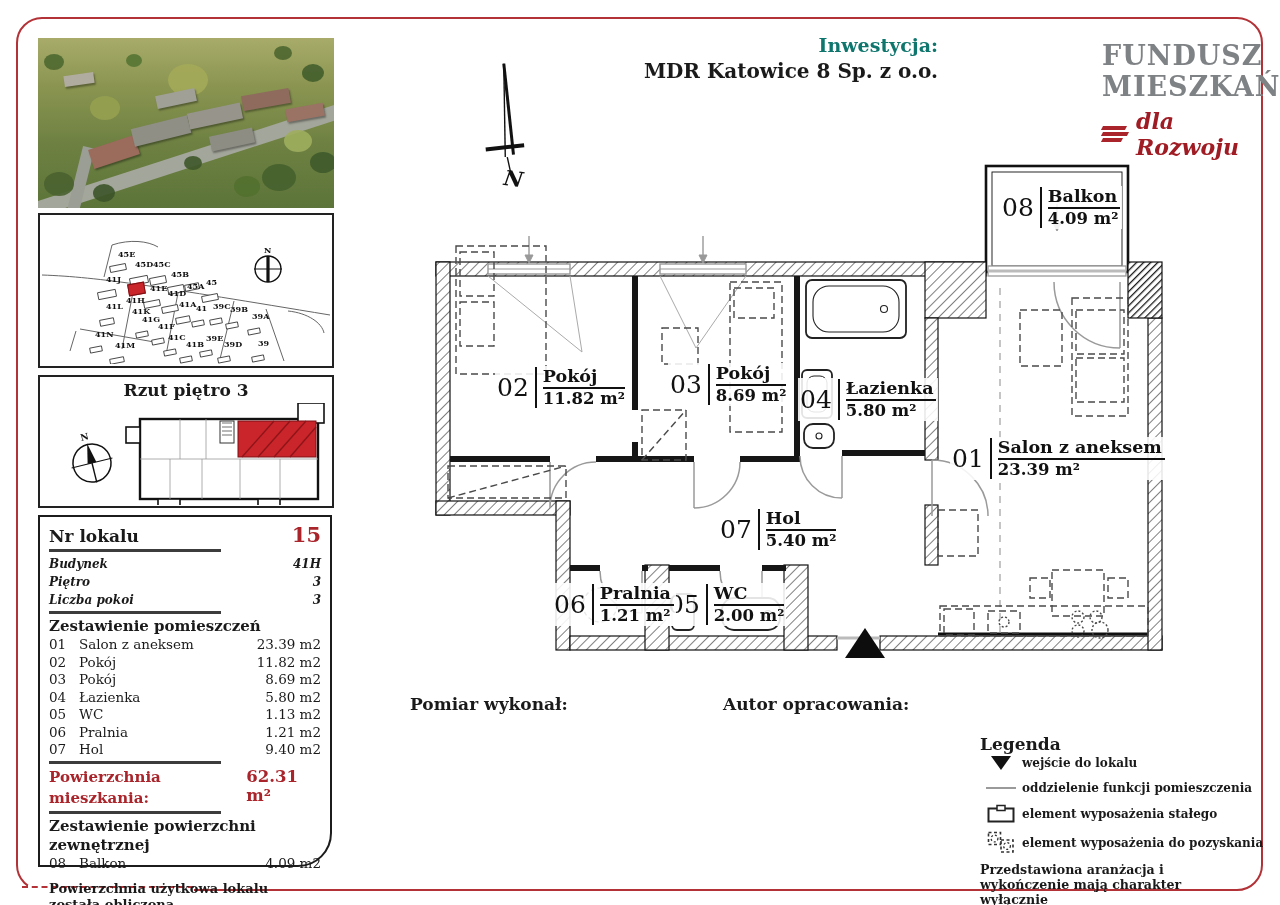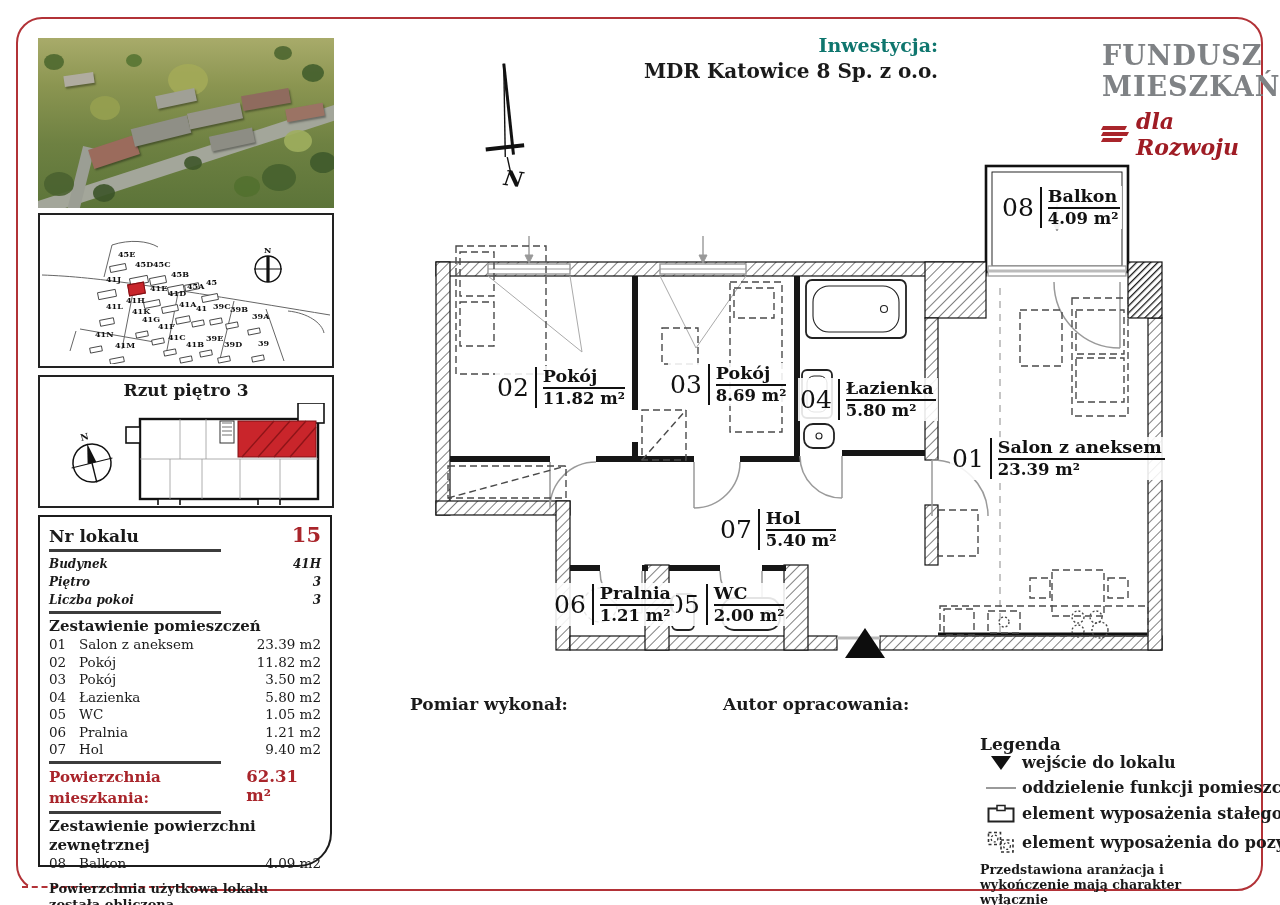--- a/index.html
+++ b/index.html
@@ -66,21 +66,21 @@
   .rl-name{font-size:17.5px;font-weight:700;line-height:19px;border-bottom:2px solid #111;
            padding:0 3px 1px 0;white-space:nowrap;}
   .rl-area{font-size:16.5px;font-weight:700;line-height:18px;padding-top:1px;white-space:nowrap;}
   
   .flabel{position:absolute;font-size:17px;font-weight:700;}
   
   .legend{position:absolute;left:980px;top:734px;width:268px;}
   .lg-title{font-size:17px;font-weight:700;margin-bottom:0;}
   .lg-row{display:flex;align-items:center;margin-bottom:7px;}
   .lg-ic{width:42px;display:flex;justify-content:center;align-items:center;flex:0 0 42px;}
-  .lg-lb{font-size:16px;font-weight:700;line-height:18px;white-space:nowrap;}
+  .lg-lb{font-size:12px;font-weight:700;line-height:18px;white-space:nowrap;}
   .lg-tri{width:0;height:0;border-left:10px solid transparent;border-right:10px solid transparent;
           border-top:14px solid #111;}
   .lg-line{width:30px;height:2px;background:#9a9a9a;}
   .lg-note{font-size:12.6px;font-weight:700;line-height:15px;margin-top:6px;}
 </style>
 </head>
 <body>
 
 <div class="frame"></div>
 <div class="frame-cover"></div>
@@ -282,29 +282,29 @@
   <div class="trow t-r">
       <span><span class="no">01</span><span class="nm">Salon z aneksem</span></span>
       <span>23.39 m2</span>
     </div>
   <div class="trow t-r">
       <span><span class="no">02</span><span class="nm">Pokój</span></span>
       <span>11.82 m2</span>
     </div>
   <div class="trow t-r">
       <span><span class="no">03</span><span class="nm">Pokój</span></span>
-      <span>3.50 m2</span>
+      <span>8.69 m2</span>
     </div>
   <div class="trow t-r">
       <span><span class="no">04</span><span class="nm">Łazienka</span></span>
       <span>5.80 m2</span>
     </div>
   <div class="trow t-r">
       <span><span class="no">05</span><span class="nm">WC</span></span>
-      <span>1.05 m2</span>
+      <span>1.13 m2</span>
     </div>
   <div class="trow t-r">
       <span><span class="no">06</span><span class="nm">Pralnia</span></span>
       <span>1.21 m2</span>
     </div>
   <div class="trow t-r">
       <span><span class="no">07</span><span class="nm">Hol</span></span>
       <span>9.40 m2</span>
     </div>
   <div class="tline"></div>

